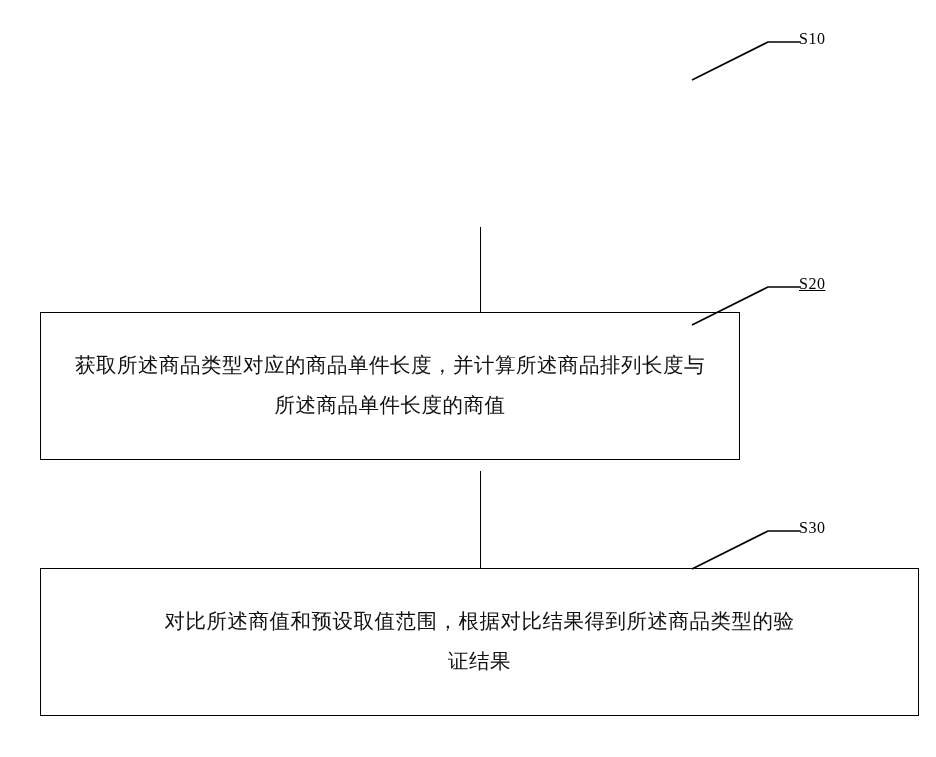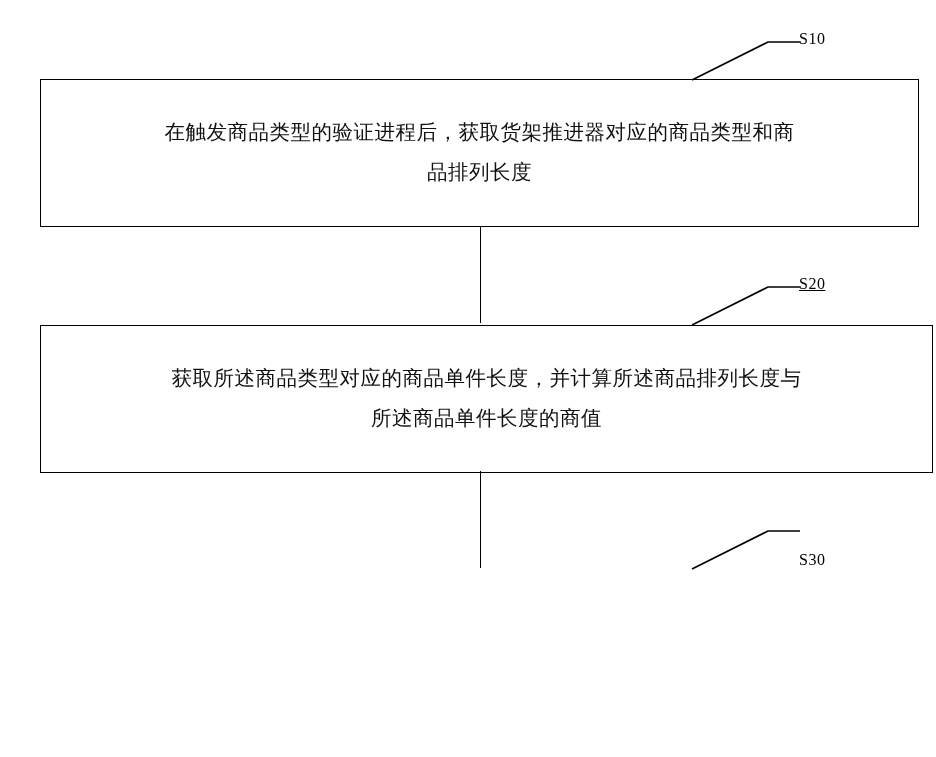--- a/index.html
+++ b/index.html
@@ -49,62 +49,62 @@
     pointer-events: none;
   }
   .connector {
     position: absolute;
     width: 0;
     border-left: 1px solid #000000;
   }
 
   
   #box-s10 { left: 40px;  top: 79px;  width: 879px; height: 148px; }
-  #box-s20 { left: 40px;  top: 325px; width: 893px; height: 148px; }
+  #box-s20 { left: 40px;  top: 312px; width: 700px; height: 148px; }
   #box-s30 { left: 40px;  top: 568px; width: 879px; height: 148px; }
 
   
   #conn-1 { left: 480px; top: 227px; height: 96px; }
   #conn-2 { left: 480px; top: 471px; height: 97px; }
 
   
   #leader-s10 { left: 690px; top: 36px;  width: 110px; height: 45px; }
   #leader-s20 { left: 690px; top: 281px; width: 110px; height: 45px; }
   #leader-s30 { left: 690px; top: 525px; width: 110px; height: 45px; }
 
   
   #label-s10 { left: 799px; top: 30px; }
   #label-s20 { left: 799px; top: 275px; text-decoration: underline; }
-  #label-s30 { left: 799px; top: 519px; margin-top: 32px; }
+  #label-s30 { left: 799px; top: 519px; }
 </style>
 </head>
 <body>
 
 <div id="flow-root">
 
-  <div class="step-box" id="box-s10">
-    <div class="step-text">在触发商品类型的验证进程后，获取货架推进器对应的商品类型和商
-品排列长度</div>
-  </div>
   <svg class="leader" id="leader-s10" viewBox="0 0 110 45" width="110" height="45">
     <path d="M2,44 L78,6 L110,6" fill="none" stroke="#000000" stroke-width="1.6"></path>
   </svg>
   <div class="step-label" id="label-s10">S10</div>
 
   <div class="connector" id="conn-1"></div>
 
   <div class="step-box" id="box-s20">
     <div class="step-text">获取所述商品类型对应的商品单件长度，并计算所述商品排列长度与
 所述商品单件长度的商值</div>
   </div>
   <svg class="leader" id="leader-s20" viewBox="0 0 110 45" width="110" height="45">
     <path d="M2,44 L78,6 L110,6" fill="none" stroke="#000000" stroke-width="1.6"></path>
   </svg>
   <div class="step-label" id="label-s20">S20</div>
 
   <div class="connector" id="conn-2"></div>
 
+  <div class="step-box" id="box-s30">
+    <div class="step-text">对比所述商值和预设取值范围，根据对比结果得到所述商品类型的验
+证结果</div>
+  </div>
   <svg class="leader" id="leader-s30" viewBox="0 0 110 45" width="110" height="45">
     <path d="M2,44 L78,6 L110,6" fill="none" stroke="#000000" stroke-width="1.6"></path>
   </svg>
   <div class="step-label" id="label-s30">S30</div>
 
 </div>
 
 </body></html>

